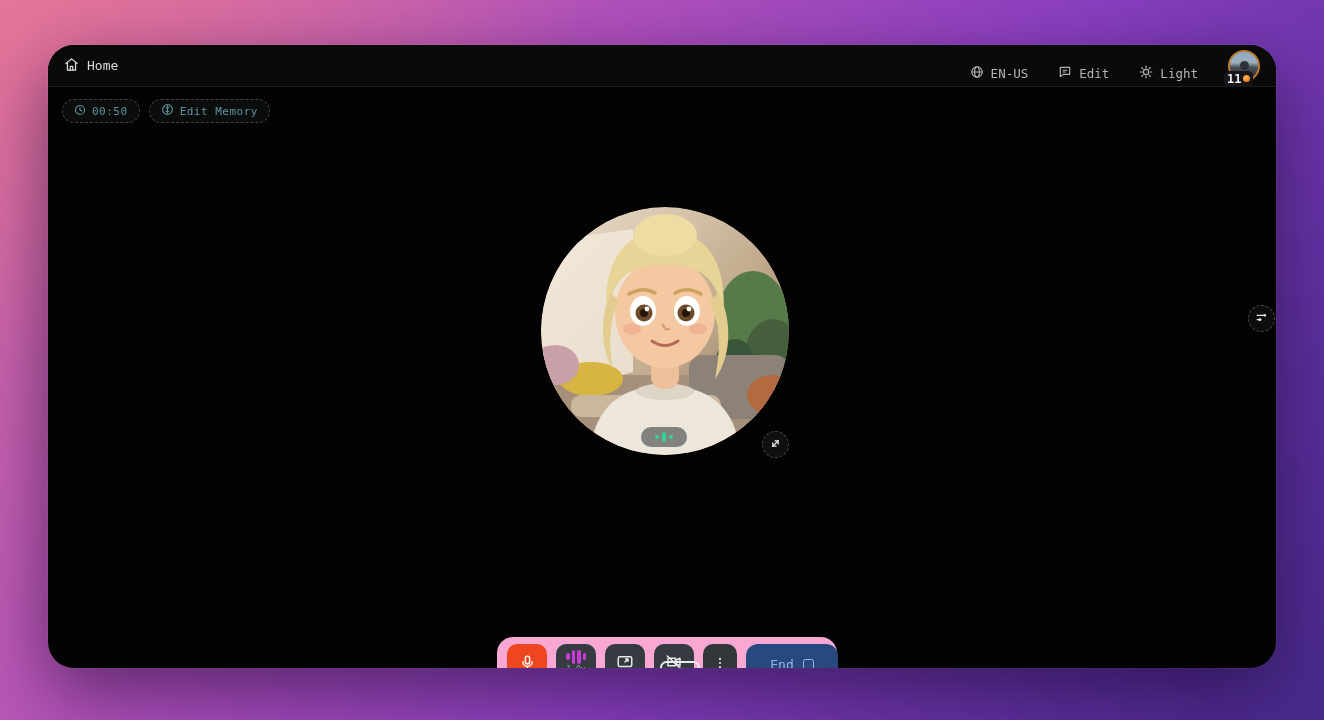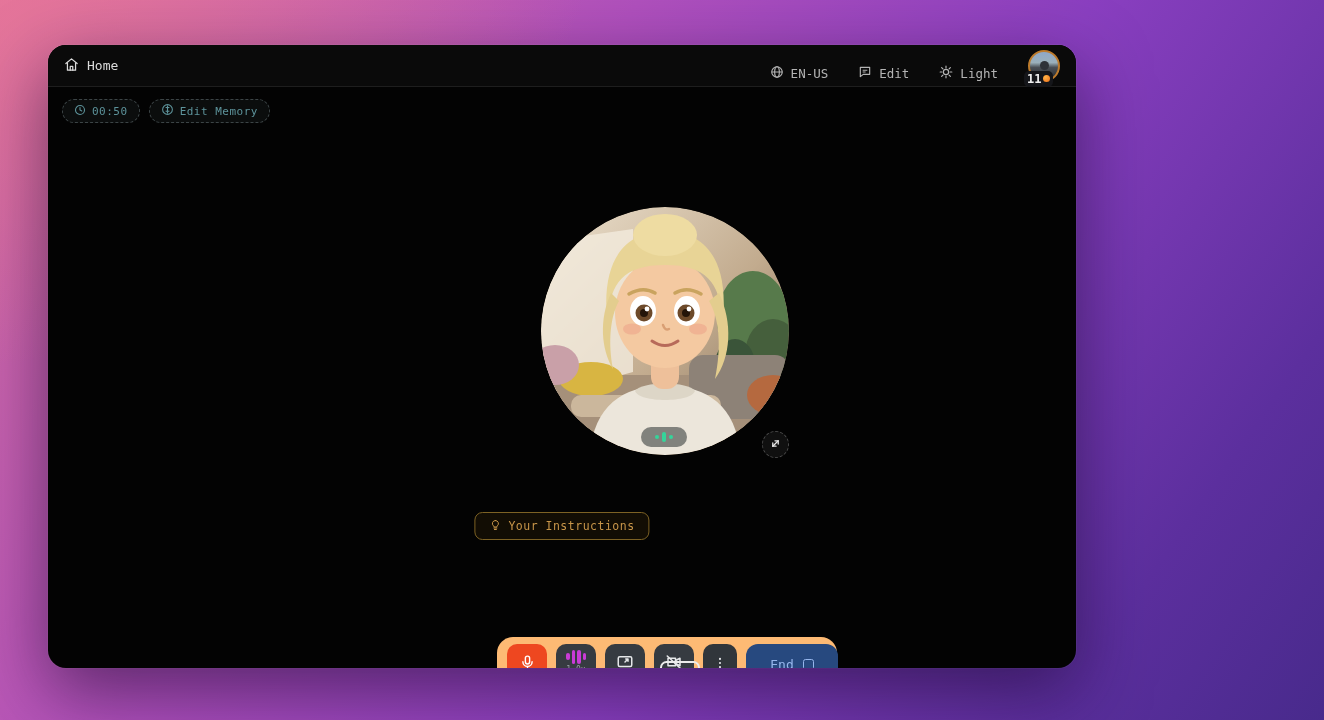--- a/index.html
+++ b/index.html
@@ -6,22 +6,22 @@
   html,body { width:1324px; height:720px; overflow:hidden; }
   body {
     font-family: "DejaVu Sans Mono", "Liberation Mono", monospace;
     background:
       radial-gradient(1200px 800px at -5% -10%, rgba(235,120,150,.85), rgba(235,120,150,0) 55%),
       linear-gradient(125deg, #d96fa2 0%, #b050bd 35%, #8a3fc0 60%, #5c2f9e 85%, #482a8c 100%);
     position:relative;
   }
 
   .app-window{
-    position:absolute; left:48px; top:45px; width:1028px; height:623px;
-    background:#030303; border-radius:18px; overflow:hidden;
+    position:absolute; left:48px; top:45px; width:1228px; height:623px;
+    background:#030303; border-radius:26px; overflow:hidden;
     box-shadow:0 24px 70px rgba(20,5,40,.55), 0 0 0 1px rgba(255,255,255,.06);
     padding-left:19px;
   }
 
   
   .topbar{
     position:absolute; left:0; top:0; right:0; height:42px;
     display:flex; align-items:center; padding:0 16px;
     background:#0a0a0a; border-bottom:1px solid #1e1e1e;
   }
@@ -90,21 +90,21 @@
   
   .side-toggle{
     position:absolute; left:1200px; top:260px; width:27px; height:27px; border-radius:50%;
     background:#0d0d0d; border:1px dashed #4a4a4a; color:#e8e8e8;
     display:flex; align-items:center; justify-content:center; cursor:pointer;
   }
 
   
   .control-bar{
     position:absolute; left:449px; top:592px; width:340px; height:54px;
-    background:#fdba74; border-radius:16px;
+    background:#f9a8d4; border-radius:16px;
     display:flex; align-items:flex-start; gap:9px; padding:7px 10px;
   }
   .ctl-btn{
     width:40px; height:40px; border-radius:10px; background:#363b41;
     display:flex; align-items:center; justify-content:center; color:#e6e8ea; cursor:pointer;
     flex:0 0 auto;
   }
   .ctl-btn.mic{ background:#ee4720; }
   .ctl-btn.speed{ flex-direction:column; gap:1px; padding-top:5px; justify-content:flex-start;}
   .wave{ display:flex; align-items:center; gap:2px; height:15px; }
@@ -263,29 +263,20 @@
       <span>
         <svg width="13" height="13" viewBox="0 0 24 24" fill="none" stroke="currentColor" stroke-width="2.4" stroke-linecap="round" stroke-linejoin="round">
             <path d="M7 17 17 7"></path>
             <path d="M11 7h6v6"></path>
             <path d="M13 17H7v-6"></path>
           </svg>
       </span>
     </div>
 
 
-    <div class="instructions-button">
-      <span>
-        <svg width="12" height="12" viewBox="0 0 24 24" fill="none" stroke="currentColor" stroke-width="2" stroke-linecap="round">
-            <path d="M9 18h6M10 21h4"></path>
-            <path d="M12 3a6 6 0 0 0-4 10.5c.8.7 1 1.6 1 2.5h6c0-.9.2-1.8 1-2.5A6 6 0 0 0 12 3z"></path>
-          </svg>
-      </span>
-      <span>Your Instructions</span>
-    </div>
   </div>
 
   <div class="side-toggle">
     <span>
       <svg width="13" height="13" viewBox="0 0 24 24" fill="none" stroke="currentColor" stroke-width="2.2" stroke-linecap="round">
           <path d="M4 8h12M4 16h7"></path>
           <circle cx="18" cy="8" r="2.4" fill="currentColor" stroke="none"></circle>
           <circle cx="9" cy="16" r="2.4" fill="currentColor" stroke="none"></circle>
         </svg>
     </span>

